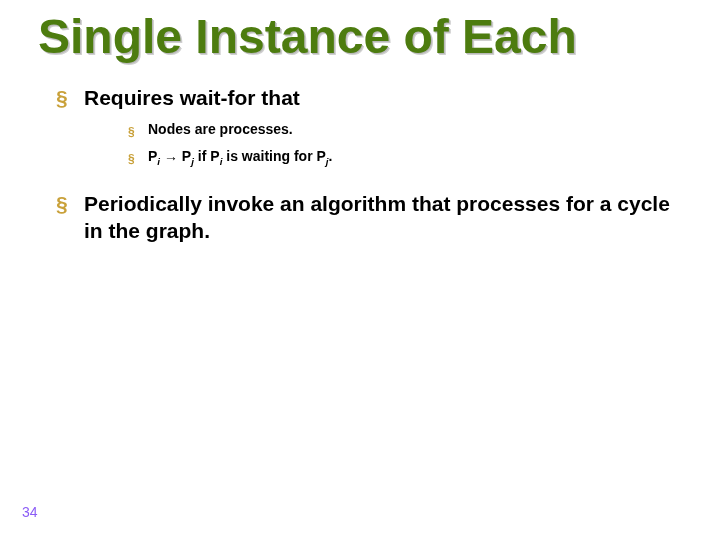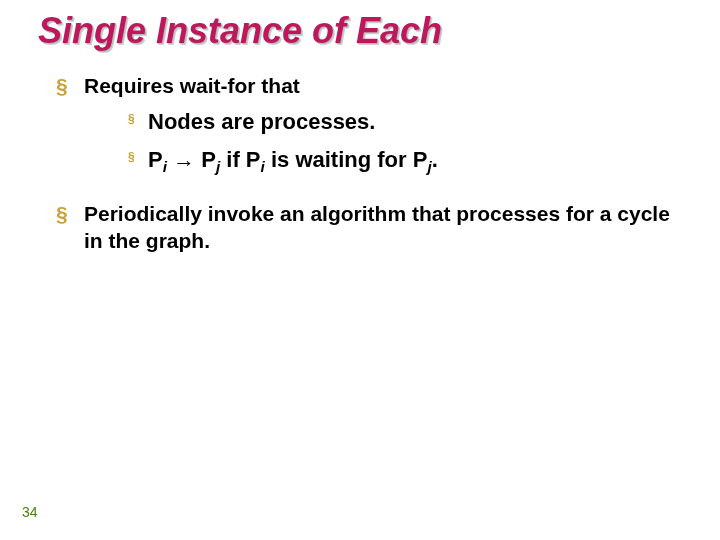--- a/index.html
+++ b/index.html
@@ -13,27 +13,26 @@
     overflow: hidden;
   }
   .slide {
     position: relative;
     width: 720px;
     height: 540px;
     box-sizing: border-box;
     padding: 12px 48px 0 38px;
   }
   .title {
-    font-size: 36px;
+    font-size: 48px;
     font-weight: bold;
     line-height: 1.05;
-    color: #be185d;
+    color: #4d7c0f;
     text-shadow: 1px 1px 0 #b9b9b9, 2px 2px 0 #d0d0d0;
     margin: 0 0 22px 0;
-    font-style: italic;
   }
   ul.level1 {
     list-style: none;
     padding: 0;
     margin: 0 0 0 18px;
   }
   ul.level1 > li {
     position: relative;
     padding-left: 28px;
     margin: 0 0 22px 0;
@@ -52,21 +51,21 @@
   }
   ul.level2 {
     list-style: none;
     padding: 0;
     margin: 6px 0 0 44px;
   }
   ul.level2 > li {
     position: relative;
     padding-left: 20px;
     margin: 8px 0 4px 0;
-    font-size: 22px;
+    font-size: 14px;
     font-weight: bold;
     line-height: 1.35;
   }
   ul.level2 > li::before {
     content: "§";
     position: absolute;
     left: 0;
     top: 4px;
     color: #c9a13a;
     font-weight: bold;
@@ -74,21 +73,21 @@
   }
   .it { }
   .sub { font-size: 0.7em; vertical-align: sub; font-style: italic; }
   .sup { font-size: 0.7em; vertical-align: super; }
   .arrow { font-family: "Arial Unicode MS", Arial, sans-serif; font-weight: normal; }
   .pagenum {
     position: absolute;
     left: 22px;
     bottom: 20px;
     font-size: 14px;
-    color: #4d7c0f;
+    color: #8b5cf6;
     font-weight: normal;
   }
 </style>
 </head>
 <body>
 
 <div class="slide">
 
   <h1 class="title">
     <span>Single Instance of Each</span><br>

